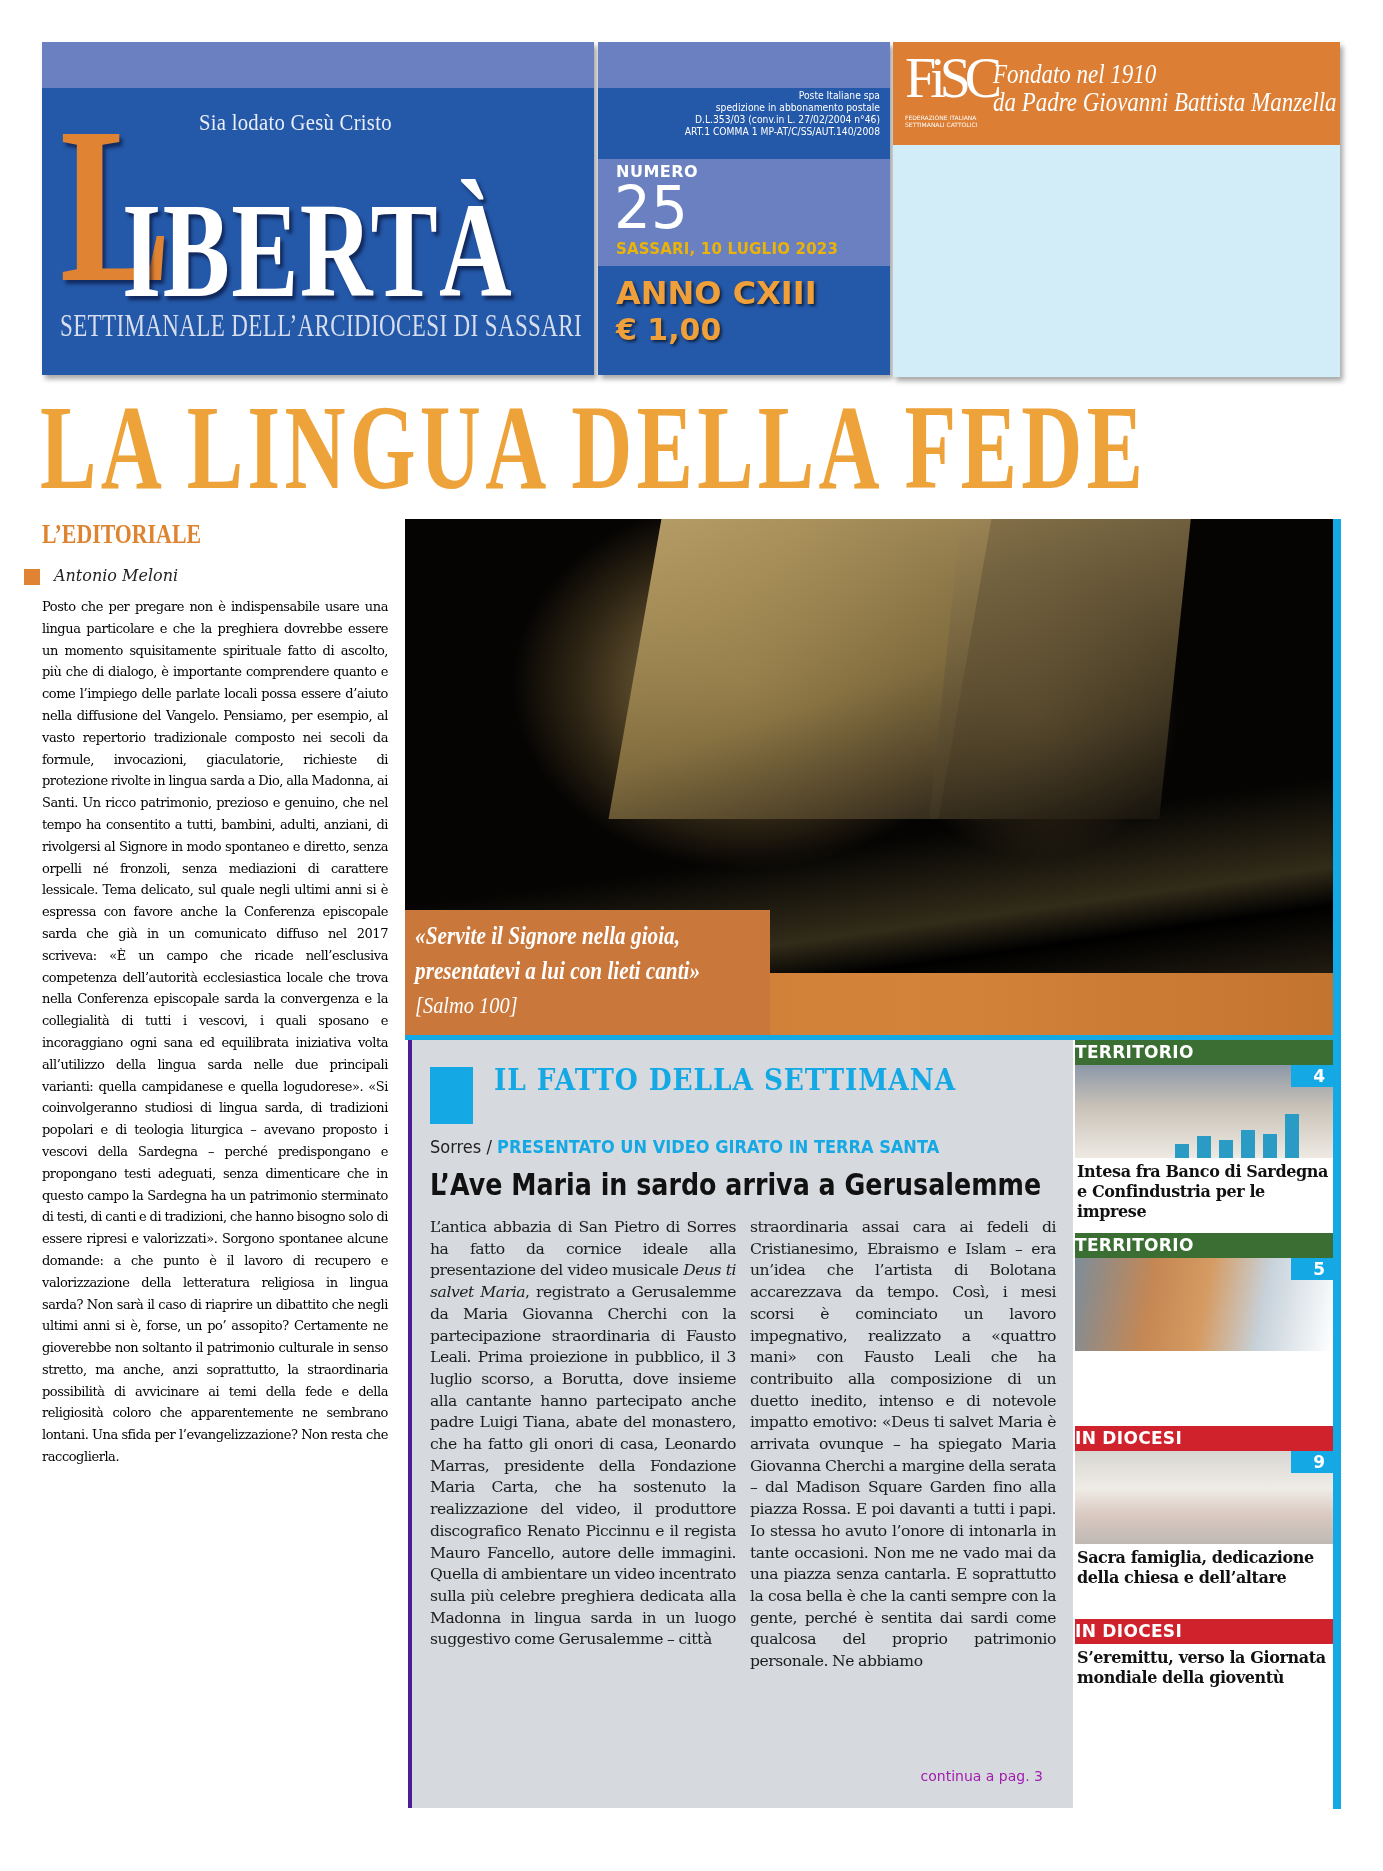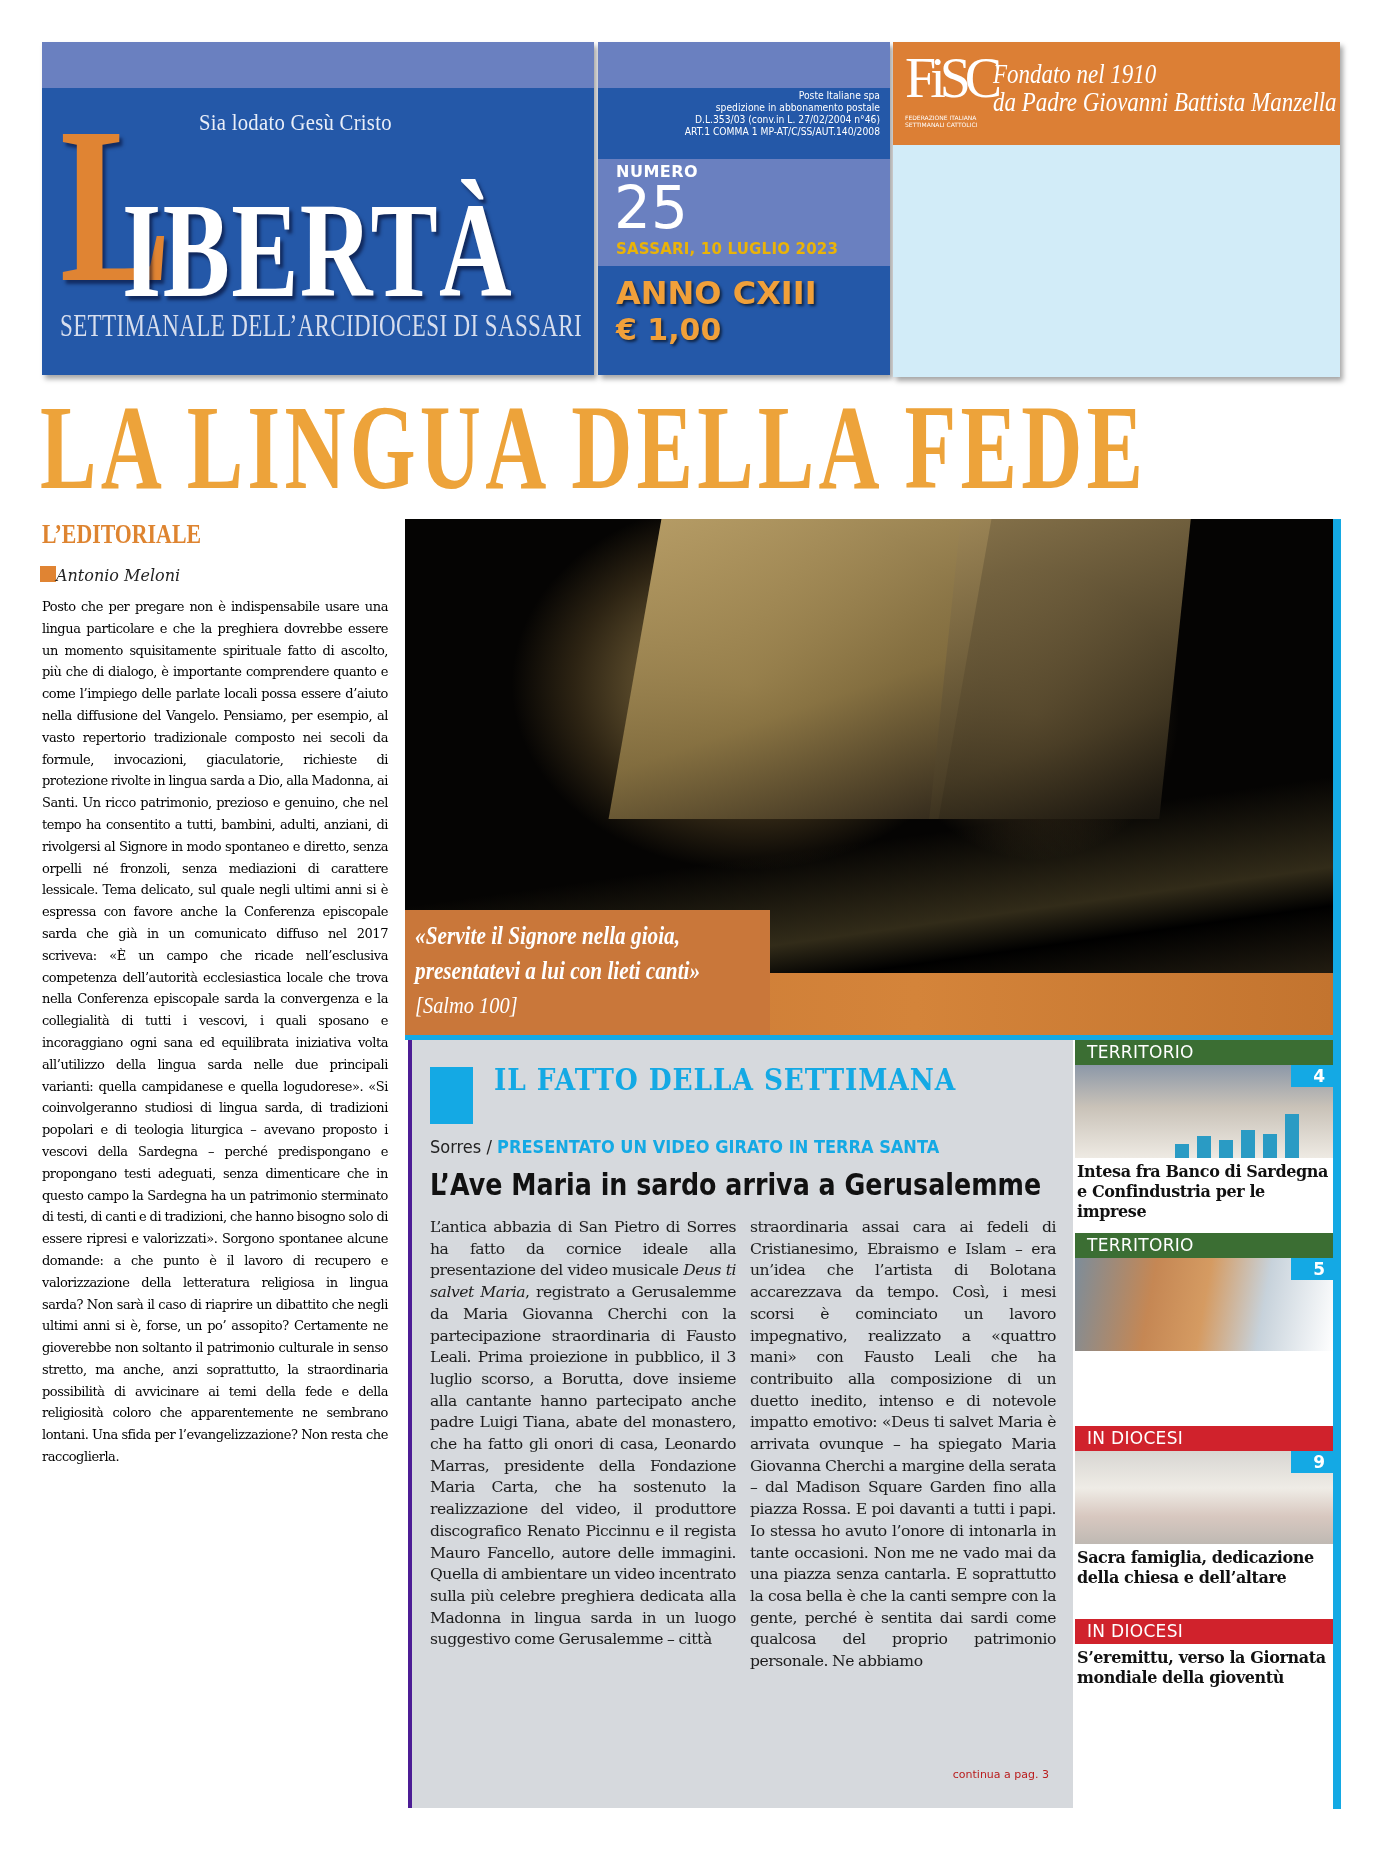--- a/index.html
+++ b/index.html
@@ -28,21 +28,21 @@
   .fisc{position:absolute;left:12px;top:6px;width:84px;height:90px;color:#fff}
   .fisc .glyph{position:absolute;left:0;top:0;font-family:"Liberation Serif",serif;font-size:56px;line-height:60px;letter-spacing:-6px}
   .fisc .fed{position:absolute;left:0;top:66px;font-family:"DejaVu Sans",sans-serif;font-size:6px;line-height:7px;white-space:nowrap}
   .founded{position:absolute;left:100px;top:18px;font-family:"Liberation Serif",serif;font-style:italic;font-size:28px;line-height:28px;color:#fff;transform:scaleX(.82);transform-origin:left;white-space:nowrap}
 
   
   .headline{position:absolute;left:40px;top:388px;width:1300px;font-family:"Liberation Serif",serif;font-weight:bold;font-size:120px;line-height:120px;color:#eda33a;white-space:nowrap;letter-spacing:6px;transform:scaleX(.705);transform-origin:left top}
 
   
   .ed-label{position:absolute;left:42px;top:518px;font-family:"Liberation Serif",serif;font-weight:bold;font-size:28px;color:#de8430;transform:scaleX(.78);transform-origin:left;white-space:nowrap}
-  .author{position:absolute;left:40px;top:566px;display:flex;align-items:flex-start;}
+  .author{position:absolute;left:24px;top:566px;display:flex;align-items:flex-end;gap:14px}
   .author .sq{width:16px;height:16px;background:#e08433}
   .author .name{font-family:"DejaVu Serif",serif;font-style:italic;font-size:16px;color:#222}
   .ed-body{position:absolute;left:42px;top:596px;width:346px;font-family:"DejaVu Serif",serif;font-size:13px;line-height:21.8px;text-align:justify;hyphens:auto;color:#000000;letter-spacing:-.45px;word-spacing:-.5px}
 
   
   .hero{position:absolute;left:405px;top:519px;width:928px;height:516px;overflow:hidden;background:#050403}
   .hero .photo{position:absolute;inset:0;background:
       radial-gradient(ellipse 34% 48% at 37% 32%, rgba(190,160,95,.85), rgba(120,95,50,.35) 55%, rgba(0,0,0,0) 75%),
       radial-gradient(ellipse 22% 40% at 68% 38%, rgba(150,120,70,.6), rgba(0,0,0,0) 70%),
       linear-gradient(172deg, rgba(0,0,0,0) 60%, rgba(80,70,40,.6) 74%, rgba(0,0,0,.9) 80%, rgba(60,50,30,.5) 90%, #000 100%),
@@ -61,26 +61,26 @@
   .fatto .sq{position:absolute;left:18px;top:27px;width:43px;height:57px;background:#14a9e4}
   .fatto .title{position:absolute;left:82px;top:22px;font-family:"DejaVu Serif",serif;font-weight:bold;font-size:30px;color:#14a9e4;letter-spacing:1px;transform:scaleX(.88);transform-origin:left;white-space:nowrap}
   .kicker{position:absolute;left:18px;top:96px;white-space:nowrap;transform:scaleX(.9);transform-origin:left}
   .kicker .place{font-family:"DejaVu Sans",sans-serif;font-size:18px;color:#222}
   .kicker .sep{font-family:"DejaVu Sans",sans-serif;font-size:18px;color:#222}
   .kicker .topic{font-family:"DejaVu Sans",sans-serif;font-weight:bold;font-size:18px;color:#14a9e4}
   .art-title{position:absolute;left:18px;top:127px;font-family:"DejaVu Sans",sans-serif;font-weight:bold;font-size:30px;color:#111;white-space:nowrap;transform:scaleX(.845);transform-origin:left}
   .cols{position:absolute;left:18px;top:177px;width:630px;display:flex;gap:14px}
   .col{width:306px;font-family:"DejaVu Serif",serif;font-size:15.6px;line-height:21.7px;text-align:justify;hyphens:auto;color:#1b1b1b;letter-spacing:-.45px;word-spacing:-.5px}
   .col i{font-style:italic}
-  .continua{position:absolute;right:24px;top:728px;font-family:"DejaVu Sans",sans-serif;font-size:11px;color:#b91c1c}
+  .continua{position:absolute;right:30px;top:728px;font-family:"DejaVu Sans",sans-serif;font-size:14px;color:#a21caf}
 
   
   .side{position:absolute;left:1075px;top:1040px;width:258px;height:769px;background:#fff}
   .sitem{position:absolute;left:0;width:258px}
-  .shead{height:25px;padding-left:12px;font-family:"DejaVu Sans",sans-serif;font-weight:normal;font-size:17px;line-height:25px;color:#fff;letter-spacing:.3px;transform-origin:left}
+  .shead{height:25px;font-family:"DejaVu Sans",sans-serif;font-weight:bold;font-size:17px;line-height:25px;color:#fff;letter-spacing:.3px;transform-origin:left}
   .shead.green{background:#3b6e33}
   .shead.red{background:#d0222c}
   .simg{position:relative;height:93px;overflow:hidden}
   .spage{position:absolute;right:0;top:0;width:42px;height:22px;background:#14a9e4;color:#fff;font-family:"DejaVu Sans",sans-serif;font-weight:bold;font-size:17px;line-height:22px;text-align:right;padding-right:8px}
   .stitle{padding:4px 2px 0 2px;font-family:"DejaVu Serif",serif;font-weight:bold;font-size:16px;line-height:20px;color:#111;letter-spacing:-.4px}
   .img1{background:linear-gradient(180deg,#8c98a8 0%,#c9c2b8 45%,#eeeae3 100%)}
   .img2{background:linear-gradient(100deg,#7d8d9a 0%,#c58754 30%,#d59b62 50%,#c7d2db 72%,#ffffff 100%)}
   .img3{background:linear-gradient(180deg,#d8d6d2 0%,#efece6 40%,#d8c8c0 70%,#bfb9b3 100%)}
   .img4{background:linear-gradient(110deg,#3f6b35 0%,#2f8a47 30%,#8b7a56 55%,#bfa98a 75%,#ffffff 92%)}
   .bar{position:absolute;bottom:0;background:#2a9bc4}

